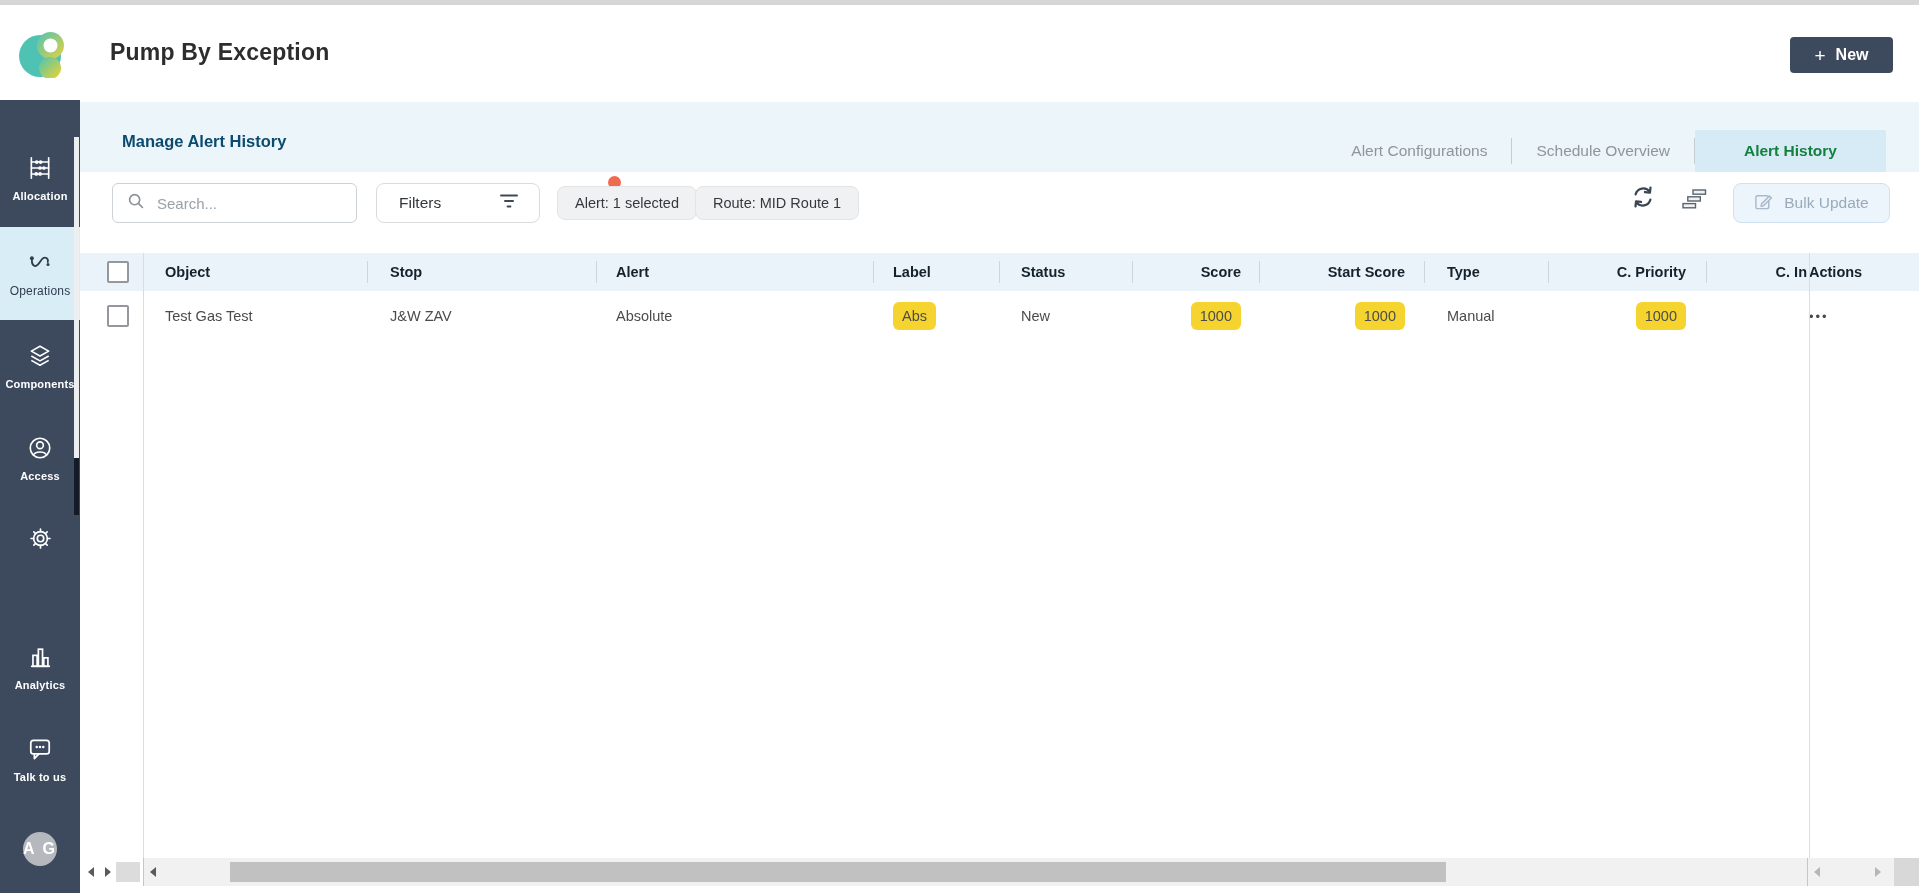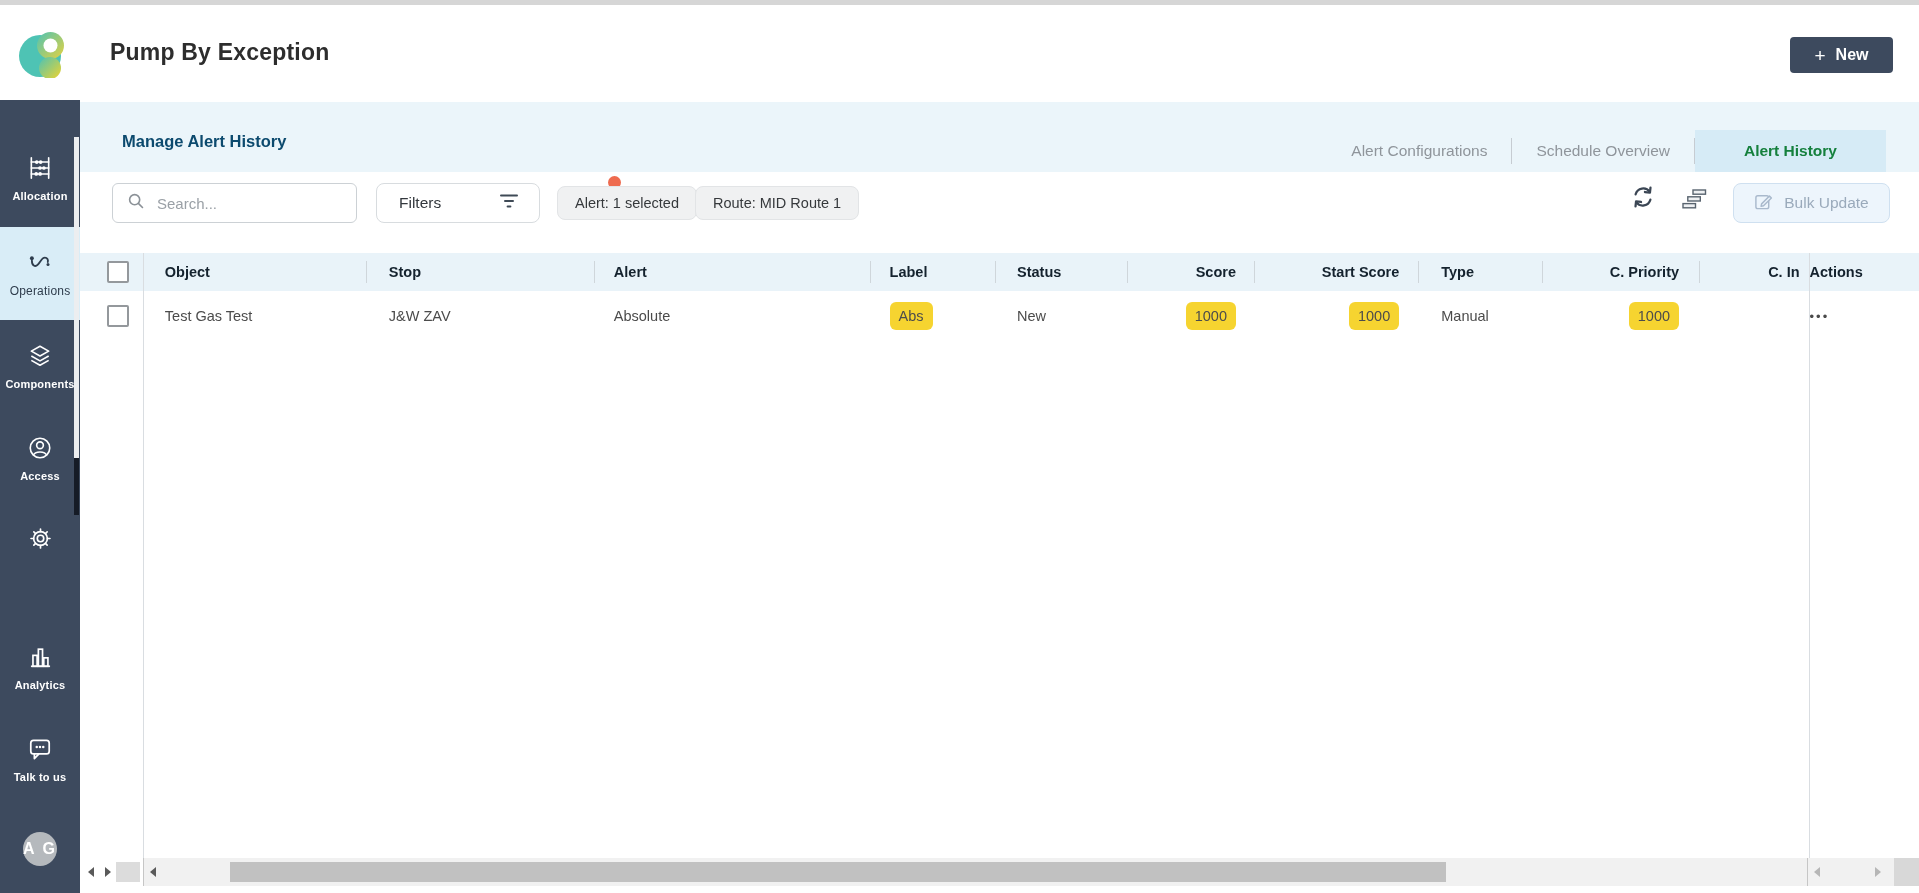--- a/index.html
+++ b/index.html
@@ -76,21 +76,21 @@
   .c1{width:224px;padding-left:22px;}
   .c2{width:229px;padding-left:23px;}
   .c3{width:277px;padding-left:20px;}
   .c4{width:126px;padding-left:20px;}
   .c5{width:133px;padding-left:22px;}
   .c6{width:127px;padding-right:18px;}
   .c7{width:165px;padding-right:19px;}
   .c8{width:124px;padding-left:23px;}
   .c9{width:158px;padding-right:20px;}
   .c10{width:103px;padding-right:2px;}
-  .c11{width:110px;margin-left:8px;}
+  .c11{width:110px;}
   .cbx{width:22px;height:22px;border:2px solid #94989c;border-radius:2px;background:#fff;cursor:pointer;}
   .badge{display:inline-block;background:#f6d430;border-radius:6px;padding:6px 9px;color:#4c4c4c;font-size:14.5px;}
   .dots{font-size:13px;letter-spacing:2px;color:#4a4a4a;cursor:pointer;line-height:1;}
   .pin-line{position:absolute;top:253px;height:605px;width:1px;background:#d9dde1;z-index:3;}
   .pl-left{left:143px;} .pl-right{left:1809px;}
 
   
   .hbar{position:absolute;left:80px;top:858px;width:1839px;height:28px;background:#fff;}
   .hzone{position:absolute;top:0;height:28px;background:#f1f1f1;}
   .hz-main{left:64px;width:1727px;}

